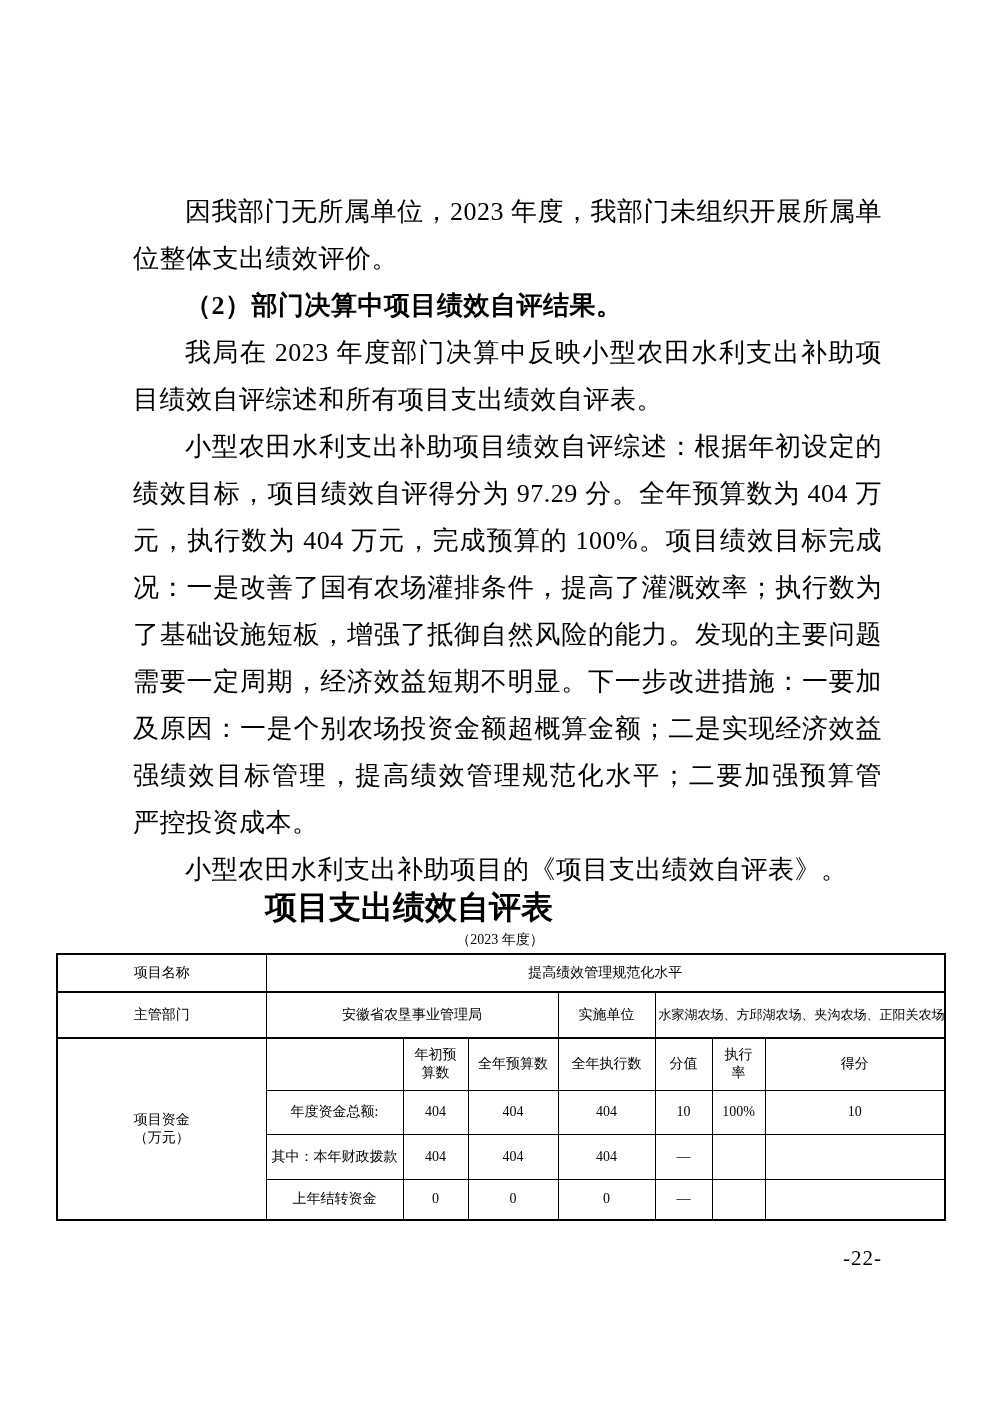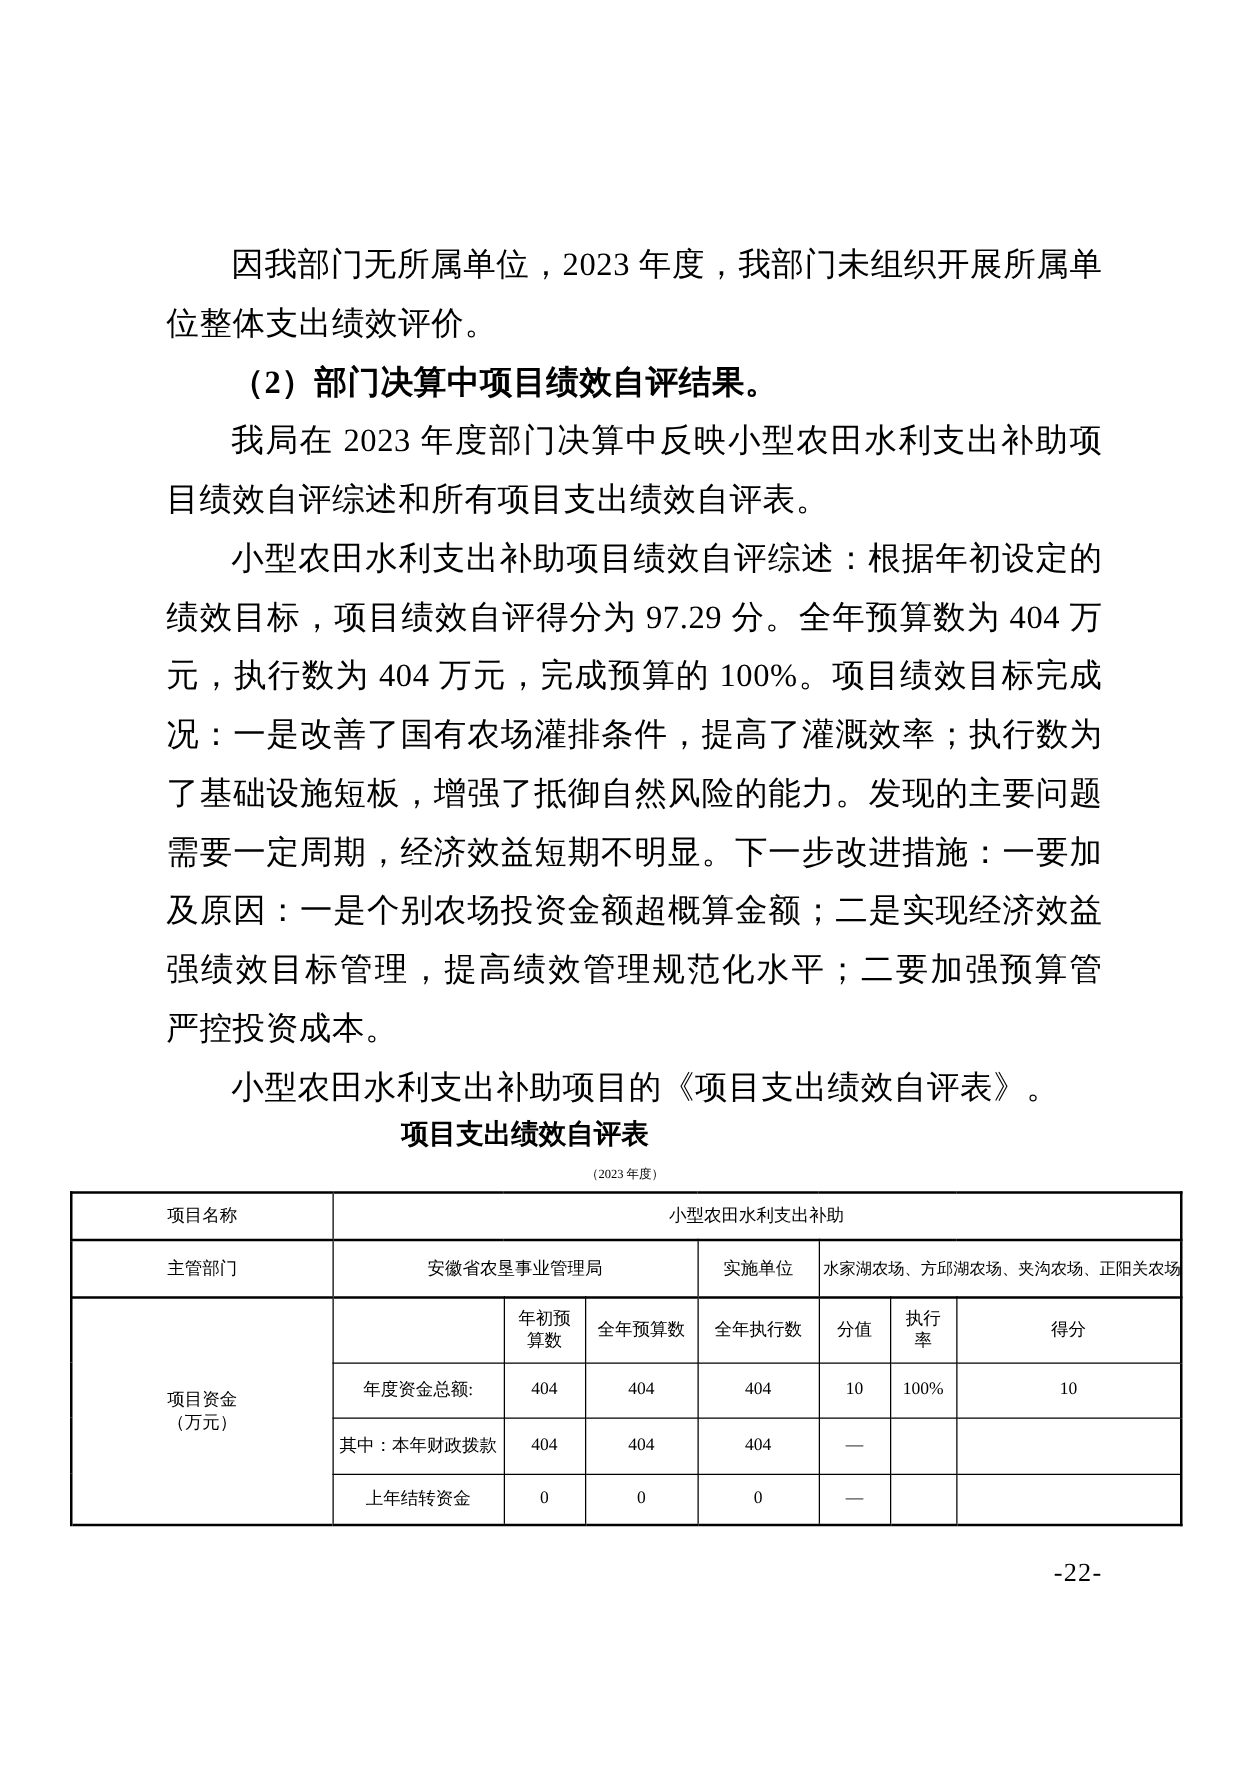--- a/index.html
+++ b/index.html
@@ -23,32 +23,32 @@
     overflow: hidden;
     text-align: justify;
     text-align-last: justify;
     letter-spacing: 0.5px;
   }
   .line.first { text-indent: 2em; }
   .line.last { text-align-last: left; }
   .para.bold .line { font-weight: bold; }
   .table-title {
     position: absolute;
-    top: 890px; left: 12px; width: 816px;
+    top: 890px; left: 1px; width: 816px;
     text-align: center;
     font-family: "Liberation Sans", "DejaVu Sans", sans-serif;
     font-weight: bold;
-    font-size: 22px;
+    font-size: 32px;
     line-height: 34px;
   }
   .table-subtitle {
     position: absolute;
     top: 930px; left: 0; width: 1000px;
     text-align: center;
-    font-size: 10px;
+    font-size: 14px;
     line-height: 20px;
   }
   table.eval {
     position: absolute;
     left: 56px; top: 953px;
     width: 888px;
     border-collapse: collapse;
     table-layout: fixed;
     font-size: 14px;
   }
@@ -124,21 +124,21 @@
     <col style="width:65px">
     <col style="width:90px">
     <col style="width:97px">
     <col style="width:57px">
     <col style="width:53px">
     <col style="width:180px">
   </colgroup>
   <tbody>
       <tr class="r1">
     <td class="outer-l">项目名称</td>
-    <td colspan="7" class="outer-r">小型农田水利支出补助</td>
+    <td colspan="7" class="outer-r">提高绩效管理规范化水平</td>
   </tr>
   <tr class="r2">
     <td class="outer-l">主管部门</td>
     <td colspan="3">安徽省农垦事业管理局</td>
     <td>实施单位</td>
     <td colspan="3" class="outer-r farms">水家湖农场、方邱湖农场、夹沟农场、正阳关农场</td>
   </tr>
   <tr class="r3">
     <td rowspan="4" class="outer-l prewrap">项目资金
 （万元）</td>

